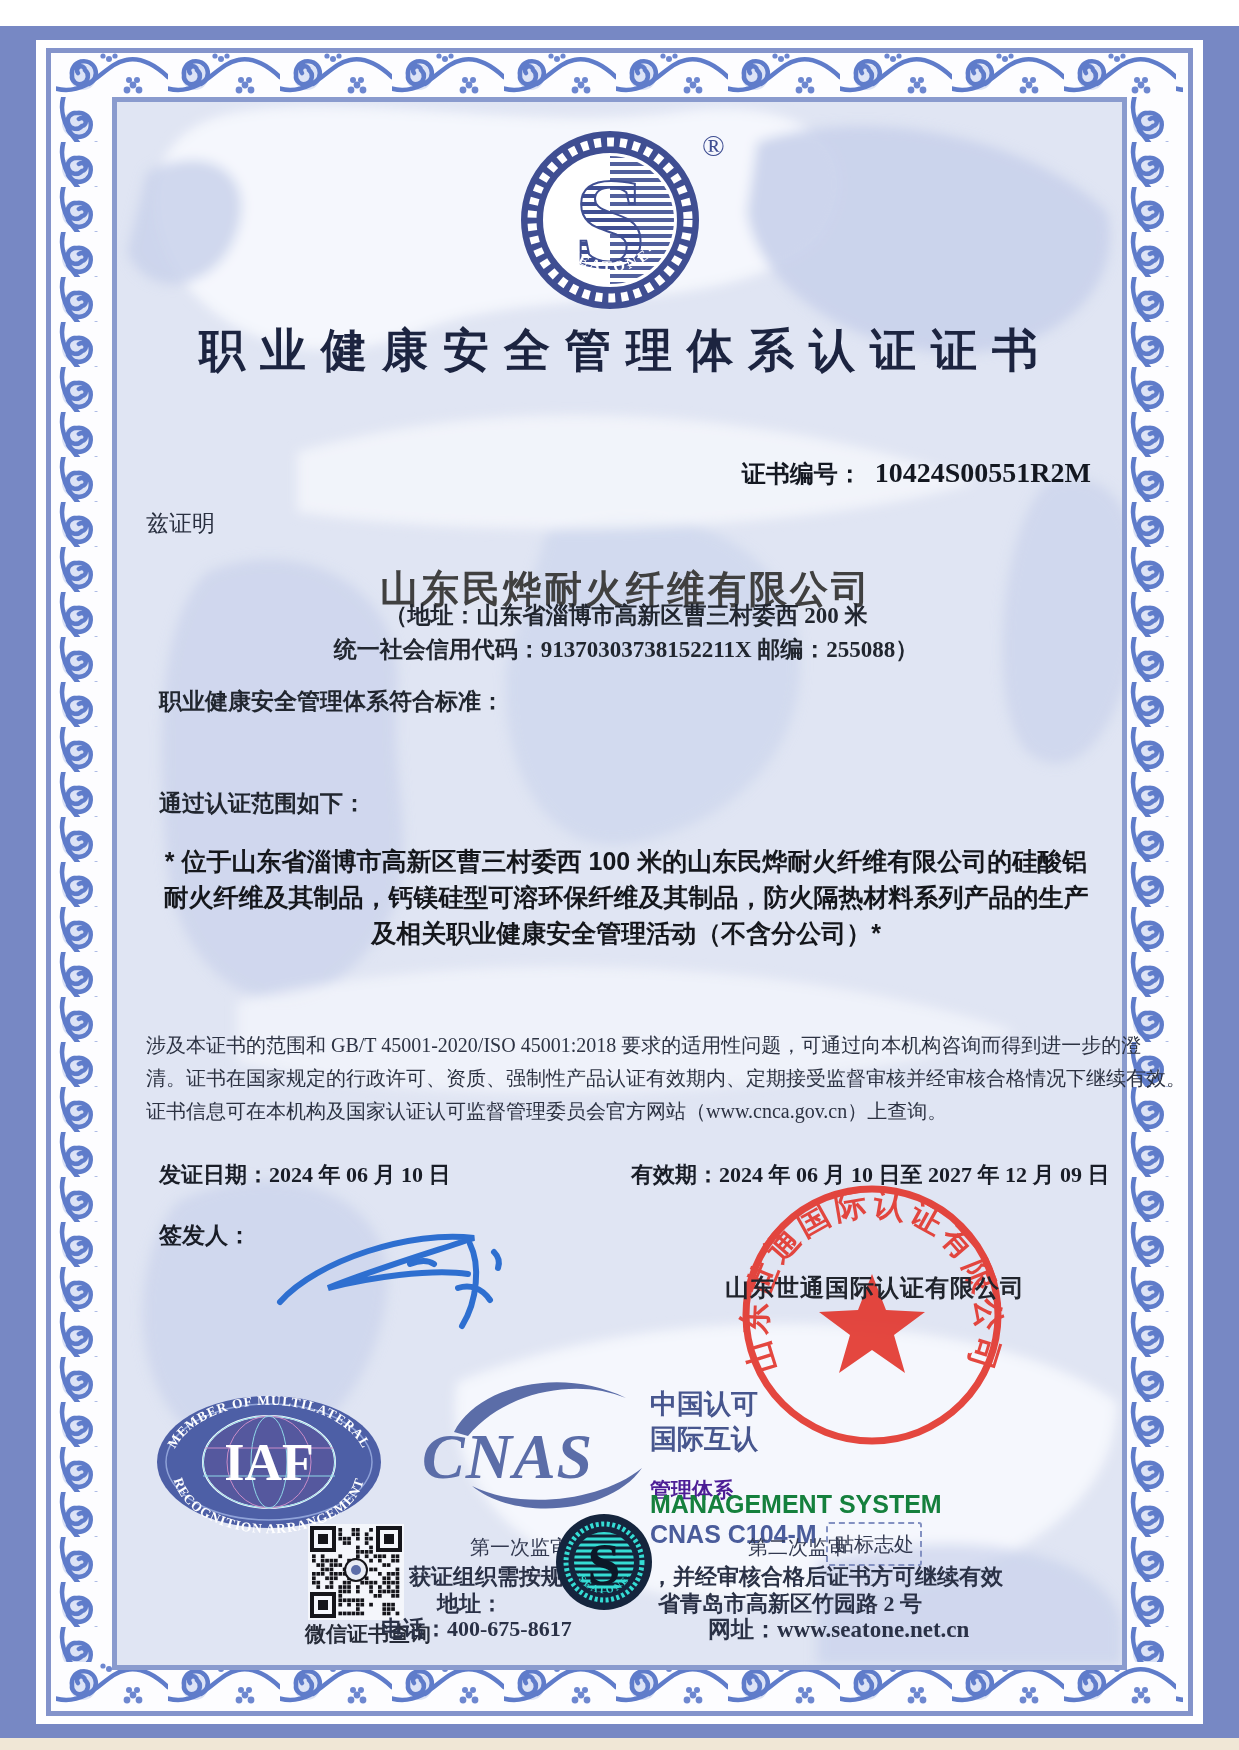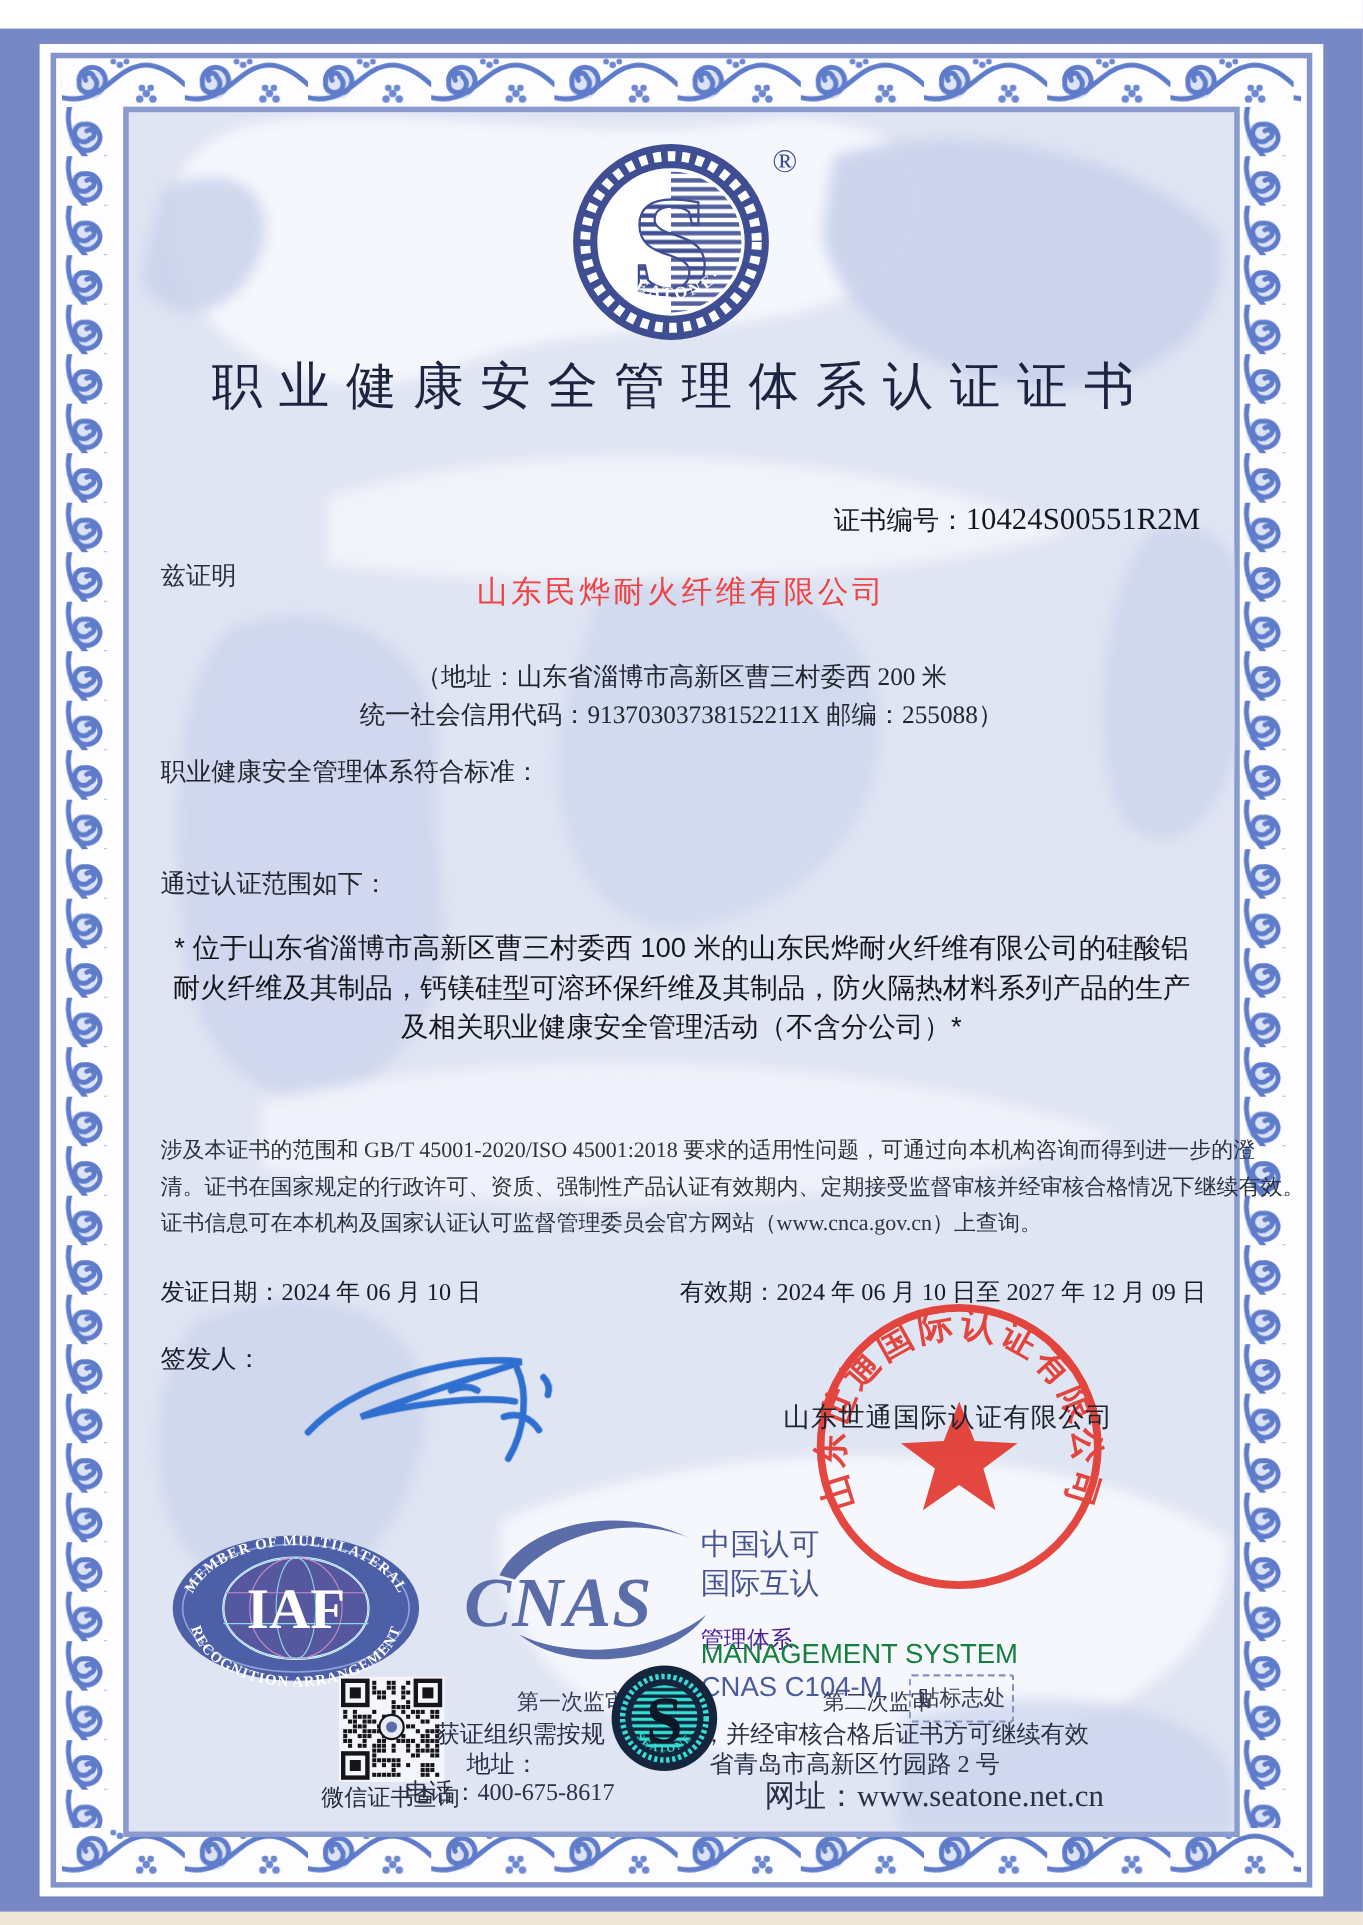--- a/index.html
+++ b/index.html
@@ -2,21 +2,21 @@
 <html><head>
 <meta charset="utf-8">
 <style>
   html,body{margin:0;padding:0;background:#9aa6c9;}
   .page{position:relative;width:1239px;height:1750px;background:#ffffff;overflow:hidden;
         font-family:"Liberation Serif",serif;color:#1d222e;margin:0 auto;}
   .abs{position:absolute;}
   .sans{font-family:"Liberation Sans",sans-serif;}
   .nowrap{white-space:nowrap;}
   .center{left:0;right:0;text-align:center;}
-  .bold{font-weight:normal;}
+  .bold{font-weight:bold;padding-left:13px;}
   
   .outer-blue{left:0;top:26px;right:0;bottom:12px;background:#7788c4;}
   .white-band{left:36px;top:40px;right:36px;bottom:26px;background:#ffffff;}
   .mid-line{left:46px;top:48px;right:46px;bottom:34px;border:5px solid #8494cb;background:#fdfdff;}
   .content-bg{left:112px;top:97px;width:1005px;height:1563px;background:#e0e5f3;border:5px solid #8a9bce;}
   .bottom-cream{left:0;bottom:0;width:100%;height:12px;background:#f0e7d6;}
   .dashedbox{border:2px dashed #8391c2;border-radius:3px;}
   text{font-family:"Liberation Serif",serif;}
 </style>
 </head>
@@ -125,21 +125,21 @@
   </svg>
 
   <div class="abs center nowrap bold" style="top:320px;font-size:46px;letter-spacing:15px;color:#1c2440">职业健康安全管理体系认证证书</div>
 
   <div class="abs nowrap" style="right:148px;top:457px;font-size:24px;color:#141821">
     <span class="bold">证书编号：</span><span class="bold" style="font-size:28px">10424S00551R2M</span>
   </div>
 
   <div class="abs" style="left:146px;top:508px;font-size:23px;color:#2a3040">兹证明</div>
 
-  <div class="abs center nowrap bold sans" style="top:519px;font-size:28px;color:#ef4444;letter-spacing:3px">山东民烨耐火纤维有限公司</div>
+  <div class="abs center nowrap bold sans" style="top:564px;font-size:38px;color:#404040;letter-spacing:3px">山东民烨耐火纤维有限公司</div>
 
   <div class="abs center nowrap bold" style="top:600px;font-size:23px;color:#21262f">（地址：山东省淄博市高新区曹三村委西 200 米</div>
   <div class="abs center nowrap bold" style="top:634px;font-size:23px;color:#21262f">统一社会信用代码：91370303738152211X 邮编：255088）</div>
 
   <div class="abs bold" style="left:146px;top:686px;font-size:23px;color:#21262f">职业健康安全管理体系符合标准：</div>
 
 
   <div class="abs bold" style="left:146px;top:788px;font-size:23px;color:#21262f">通过认证范围如下：</div>
 
   <div class="abs center nowrap bold sans" style="top:845px;font-size:25px;color:#15171c">* 位于山东省淄博市高新区曹三村委西 100 米的山东民烨耐火纤维有限公司的硅酸铝</div>
@@ -385,21 +385,21 @@
     <span>贴标志处</span>
   </div>
 
   <div class="abs bold nowrap" style="left:396px;top:1562px;font-size:22px;color:#2a3146">获证组织需按规</div>
   <div class="abs bold nowrap" style="left:638px;top:1562px;font-size:22px;color:#2a3146">，并经审核合格后证书方可继续有效</div>
 
   <div class="abs bold nowrap" style="left:424px;top:1589px;font-size:22px;color:#2a3146">地址：</div>
   <div class="abs bold nowrap" style="left:645px;top:1589px;font-size:22px;color:#2a3146">省青岛市高新区竹园路 2 号</div>
 
   <div class="abs bold nowrap" style="left:368px;top:1614px;font-size:22px;color:#2a3146">电话：400-675-8617</div>
-  <div class="abs bold nowrap" style="left:695px;top:1614px;font-size:28px;color:#2a3146">网址：www.seatone.net.cn</div>
+  <div class="abs bold nowrap" style="left:695px;top:1614px;font-size:23px;color:#2a3146">网址：www.seatone.net.cn</div>
 
   <svg class="abs" style="left:554px;top:1512px;width:100px;height:100px" viewBox="0 0 100 100">
     <defs>
       <pattern id="holostripe" width="6" height="6" patternUnits="userSpaceOnUse">
         <rect width="6" height="6" fill="#102135"></rect>
           <rect y="1.5" width="6" height="3" fill="#35dcd4"></rect>
       </pattern>
       <path id="holoArc" d="M22,62 A30,30 0 0 0 78,62"></path>
     </defs>
     <circle cx="50" cy="50" r="48" fill="#15253d"></circle>

